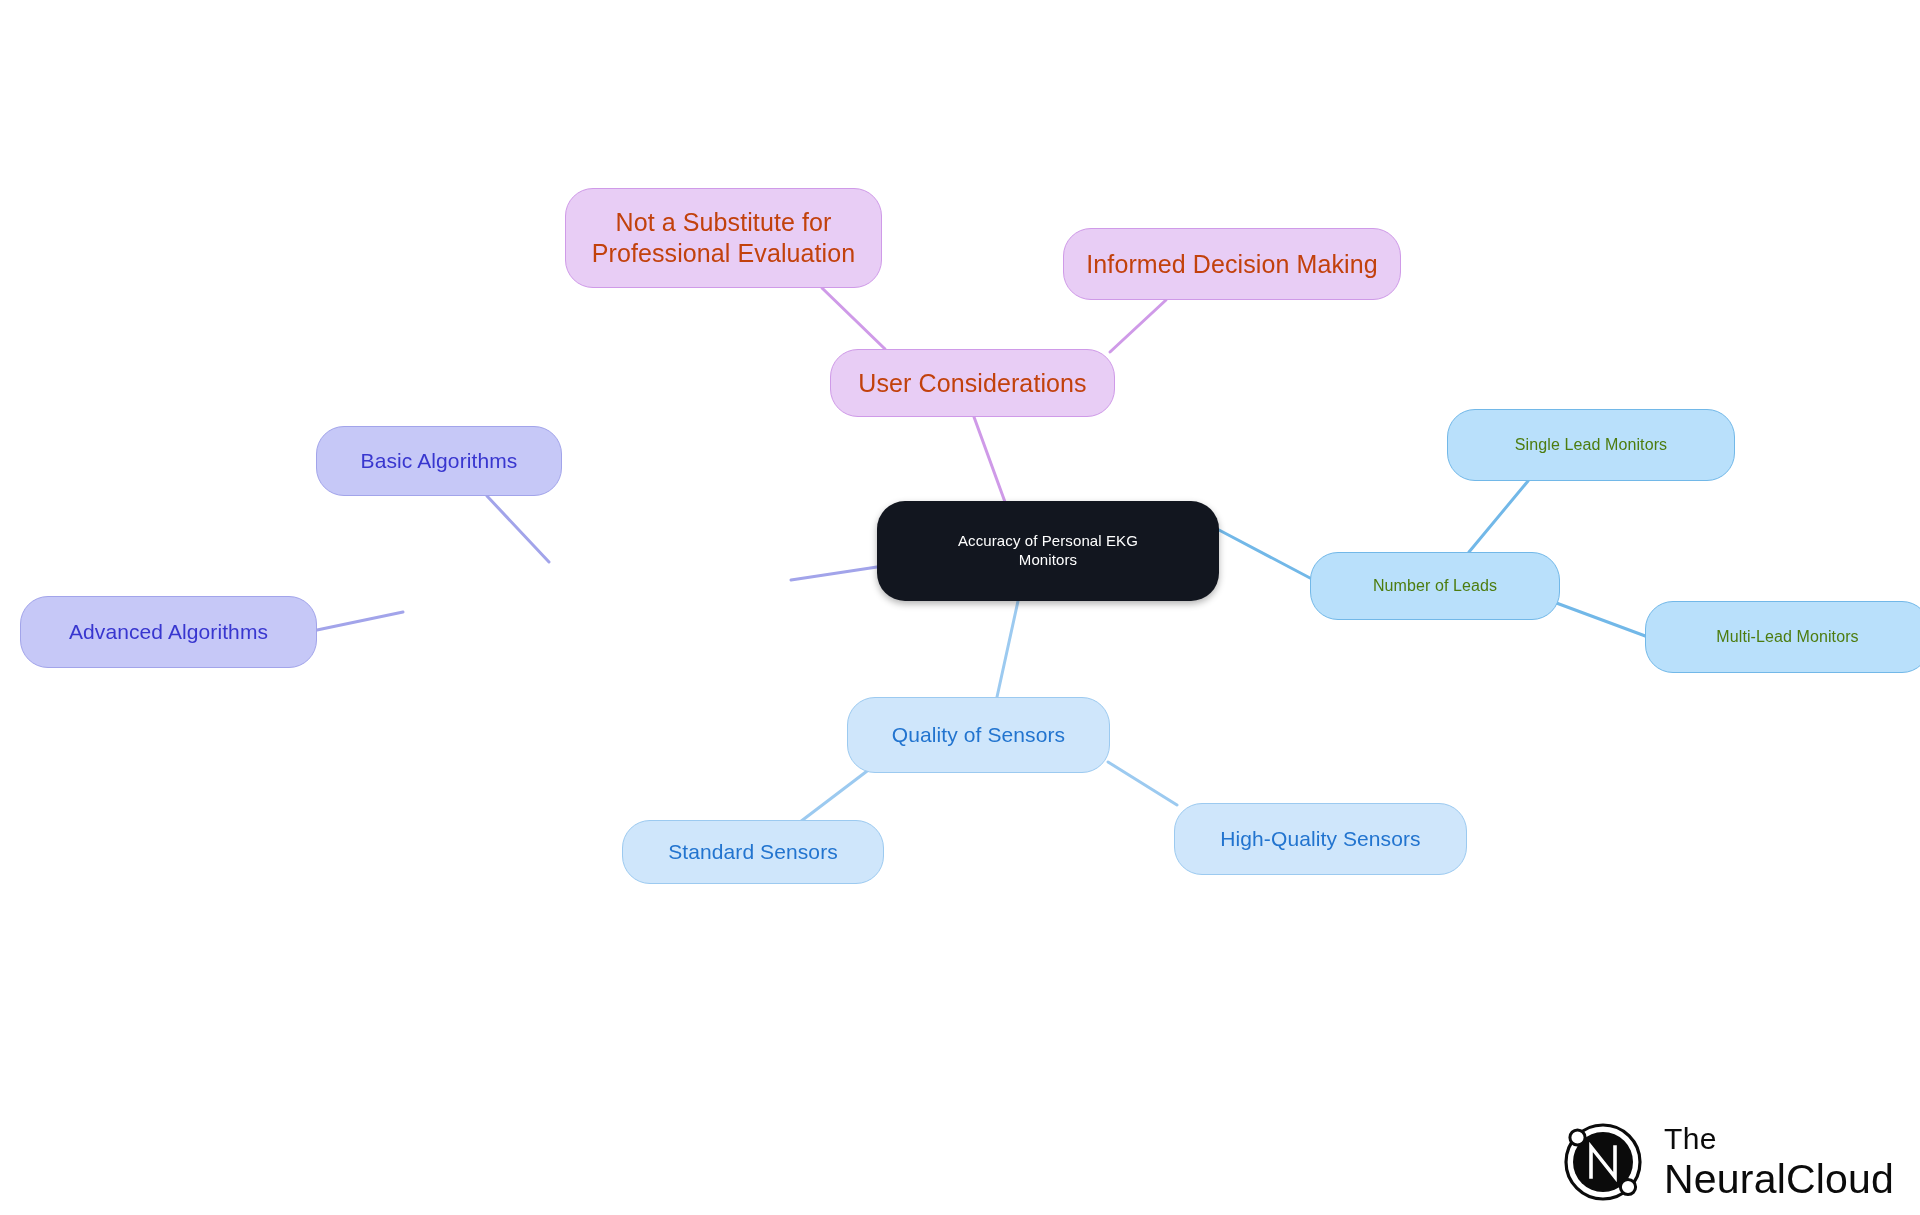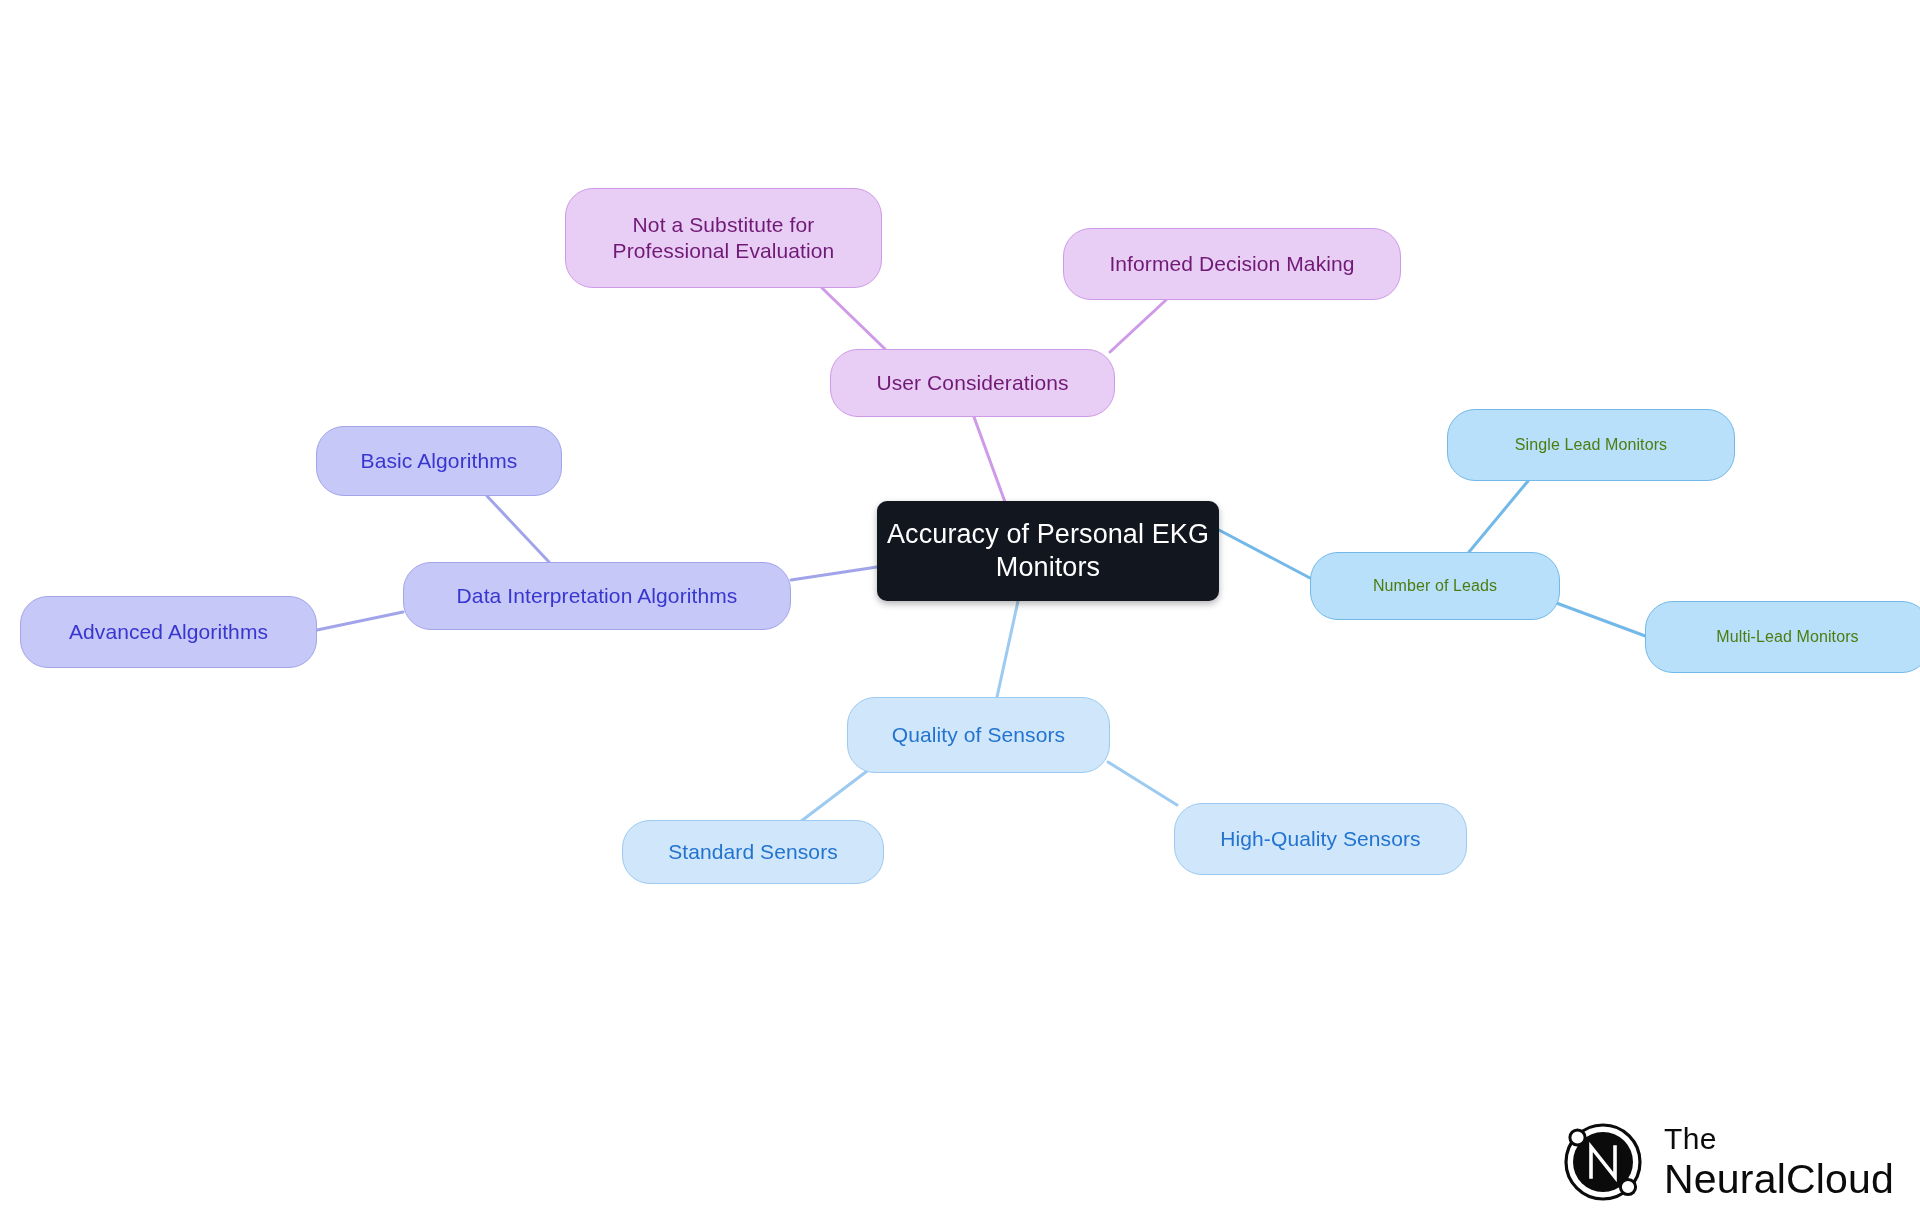--- a/index.html
+++ b/index.html
@@ -40,25 +40,25 @@
     text-align: center;
     border-radius: 28px;
     border-style: solid;
     border-width: 1.5px;
     line-height: 1.24;
     white-space: pre-line;
     letter-spacing: 0.1px;
   }
 
   .node.root {
-    border-radius: 10px;
+    border-radius: 28px;
     border-width: 0;
     background: #12161f;
     color: #ffffff;
-    font-size: 27px;
+    font-size: 15px;
     box-shadow: 0 3px 7px rgba(0,0,0,0.30);
   }
 
   .node.branch-blue {
     background: #b9e0fb;
     border-color: #72b8e8;
     color: #4d7c0f;
     font-size: 16px;
   }
 
@@ -72,22 +72,22 @@
   .node.branch-periwinkle {
     background: #c6c8f7;
     border-color: #a2a4ea;
     color: #3836cf;
     font-size: 21px;
   }
 
   .node.branch-lilac {
     background: #e8cdf5;
     border-color: #cf9ae8;
-    color: #701a75;
-    font-size: 21px;
+    color: #c2410c;
+    font-size: 25px;
   }
 
   
   #logo {
     position: absolute;
     display: flex;
     align-items: center;
     gap: 22px;
   }
   #logo-mark { display: block; }
@@ -137,21 +137,20 @@
   <div class="node branch-lilac" style="left: 1063px; top: 228px; width: 338px; height: 72px;">Informed Decision Making</div>
 
   <div class="node branch-blue" style="left: 1310px; top: 552px; width: 250px; height: 68px;">Number of Leads</div>
   <div class="node branch-blue" style="left: 1447px; top: 409px; width: 288px; height: 72px;">Single Lead Monitors</div>
   <div class="node branch-blue" style="left: 1645px; top: 601px; width: 285px; height: 72px;">Multi-Lead Monitors</div>
 
   <div class="node branch-lightblue" style="left: 847px; top: 697px; width: 263px; height: 76px;">Quality of Sensors</div>
   <div class="node branch-lightblue" style="left: 622px; top: 820px; width: 262px; height: 64px;">Standard Sensors</div>
   <div class="node branch-lightblue" style="left: 1174px; top: 803px; width: 293px; height: 72px;">High-Quality Sensors</div>
 
-  <div class="node branch-periwinkle" style="left: 403px; top: 562px; width: 388px; height: 68px;">Data Interpretation Algorithms</div>
   <div class="node branch-periwinkle" style="left: 20px; top: 596px; width: 297px; height: 72px;">Advanced Algorithms</div>
   <div class="node branch-periwinkle" style="left: 316px; top: 426px; width: 246px; height: 70px;">Basic Algorithms</div>
 
   <div id="logo" style="left: 1562px; top: 1121px; gap: 20px;">
     <svg id="logo-mark" width="82" height="82" viewBox="0 0 82 82" xmlns="http://www.w3.org/2000/svg">
       <circle cx="41" cy="41" r="37" fill="none" stroke="#0b0b0b" stroke-width="3.2"></circle>
       <circle cx="41" cy="41" r="30" fill="#0b0b0b"></circle>
       <path d="M29 56 L29 26 L53 56 L53 26" fill="none" stroke="#ffffff" stroke-width="3.6" stroke-linecap="square" stroke-linejoin="miter"></path>
       <circle cx="15.5" cy="16.5" r="7.6" fill="#ffffff" stroke="#0b0b0b" stroke-width="3"></circle>
       <circle cx="66" cy="66" r="7.6" fill="#ffffff" stroke="#0b0b0b" stroke-width="3"></circle>

